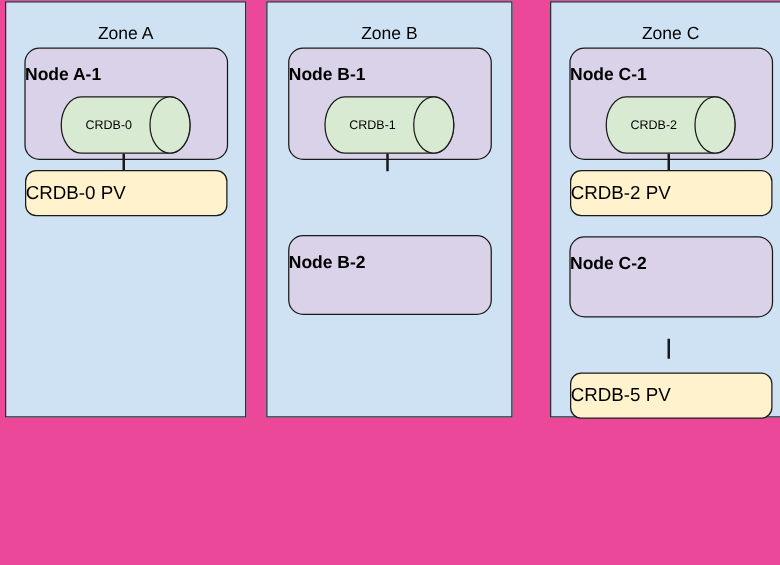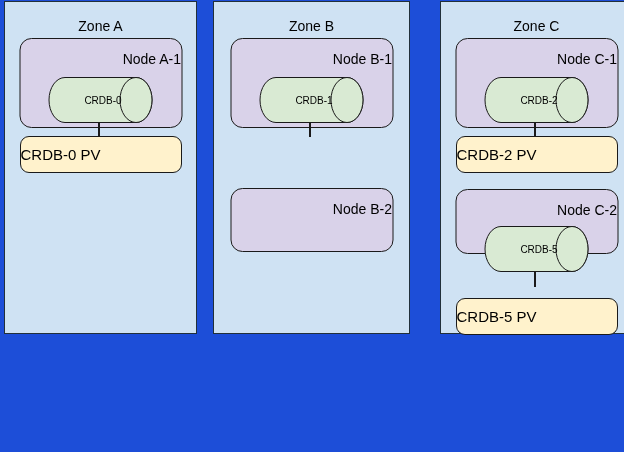--- a/index.html
+++ b/index.html
@@ -5,21 +5,21 @@
   html, body {
     margin: 0;
     padding: 0;
     background: #000;
     font-family: "Liberation Sans", sans-serif;
   }
   .canvas {
     position: relative;
     width: 624px;
     height: 452px;
-    background: #1d4ed8;
+    background: #ec4899;
     overflow: hidden;
   }
   .zone {
     position: absolute;
     top: 1px;
     height: 333px;
     background: #cfe2f3;
     border: 1.5px solid #22303a;
     box-sizing: border-box;
   }
@@ -48,42 +48,43 @@
   }
   .node-1  { top: 36px;  height: 90px; }
   .node-b2 { top: 186px; height: 64px; }
   .node-c2 { top: 187px; height: 65px; }
 
   .node-title {
     position: absolute;
     top: 12px;
     left: 0;
     width: 100%;
-    text-align: right;
+    text-align: left;
     font-size: 14px;
     color: #000;
+    font-weight: bold;
   }
   .cylinder {
     position: absolute;
     left: 50%;
     transform: translateX(-50%);
     top: 38px;
     width: 104px;
     height: 46px;
   }
   .node-c2 .cylinder { top: 36px; }
   .cylinder svg {
     position: absolute;
     left: 0; top: 0;
     width: 100%; height: 100%;
     overflow: visible;
   }
   .cyl-label {
     position: absolute;
-    left: 16px; top: 0;
+    left: 0; top: 0;
     width: 100%; height: 100%;
     box-sizing: border-box;
     padding-right: 27px;
     display: flex;
     align-items: center;
     justify-content: center;
     font-size: 10px;
     color: #000;
   }
   .connector {
@@ -176,27 +177,20 @@
     </div>
 
     <div class="connector conn-1"></div>
 
     <div class="pv pv-1">
       <span>CRDB-2 PV</span>
     </div>
 
     <div class="node node-c2">
       <div class="node-title">Node C-2</div>
-      <div class="cylinder">
-        <svg viewBox="0 0 104 46">
-          <path d="M16.5 0.5 H87.5 A16 22.5 0 0 1 87.5 45.5 H16.5 A16 22.5 0 0 1 16.5 0.5 Z" fill="#d9ead3" stroke="#1a1a1a" stroke-width="1"></path>
-          <ellipse cx="87.5" cy="23" rx="16" ry="22.5" fill="#d9ead3" stroke="#1a1a1a" stroke-width="1"></ellipse>
-        </svg>
-        <div class="cyl-label">CRDB-5</div>
-      </div>
     </div>
 
     <div class="connector conn-c2"></div>
 
     <div class="pv pv-c2">
       <span>CRDB-5 PV</span>
     </div>
   </div>
 
 </div>

